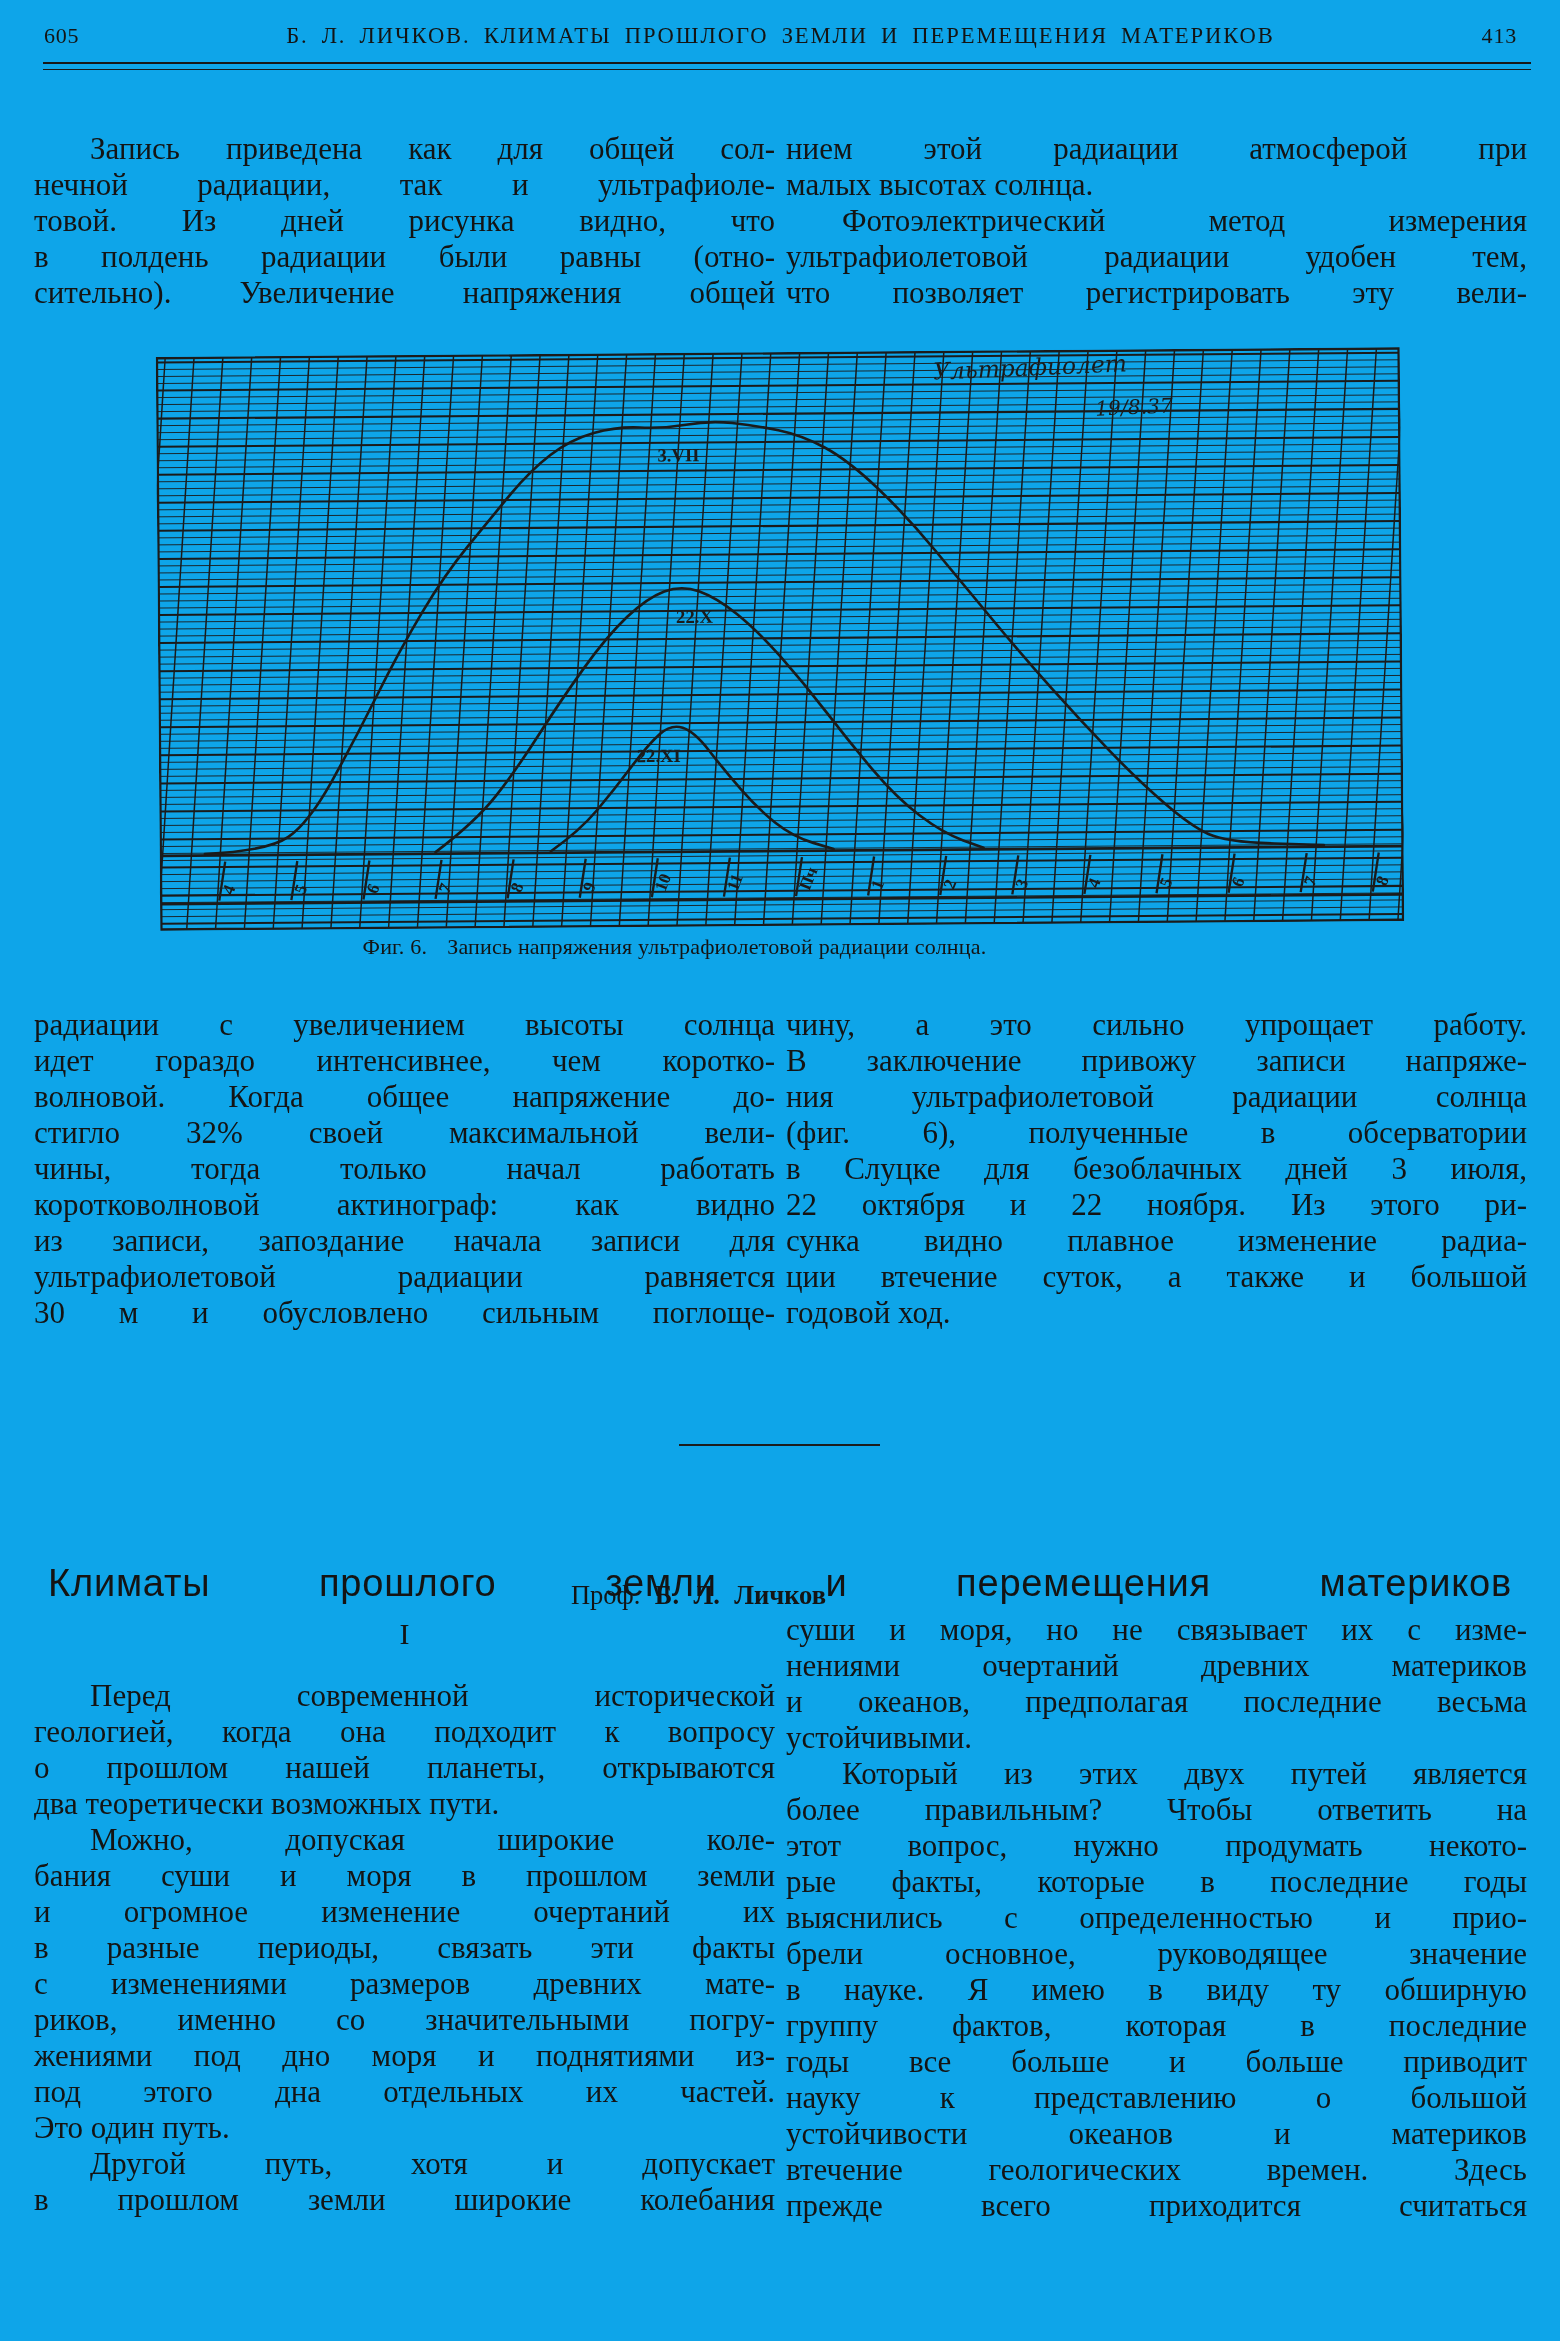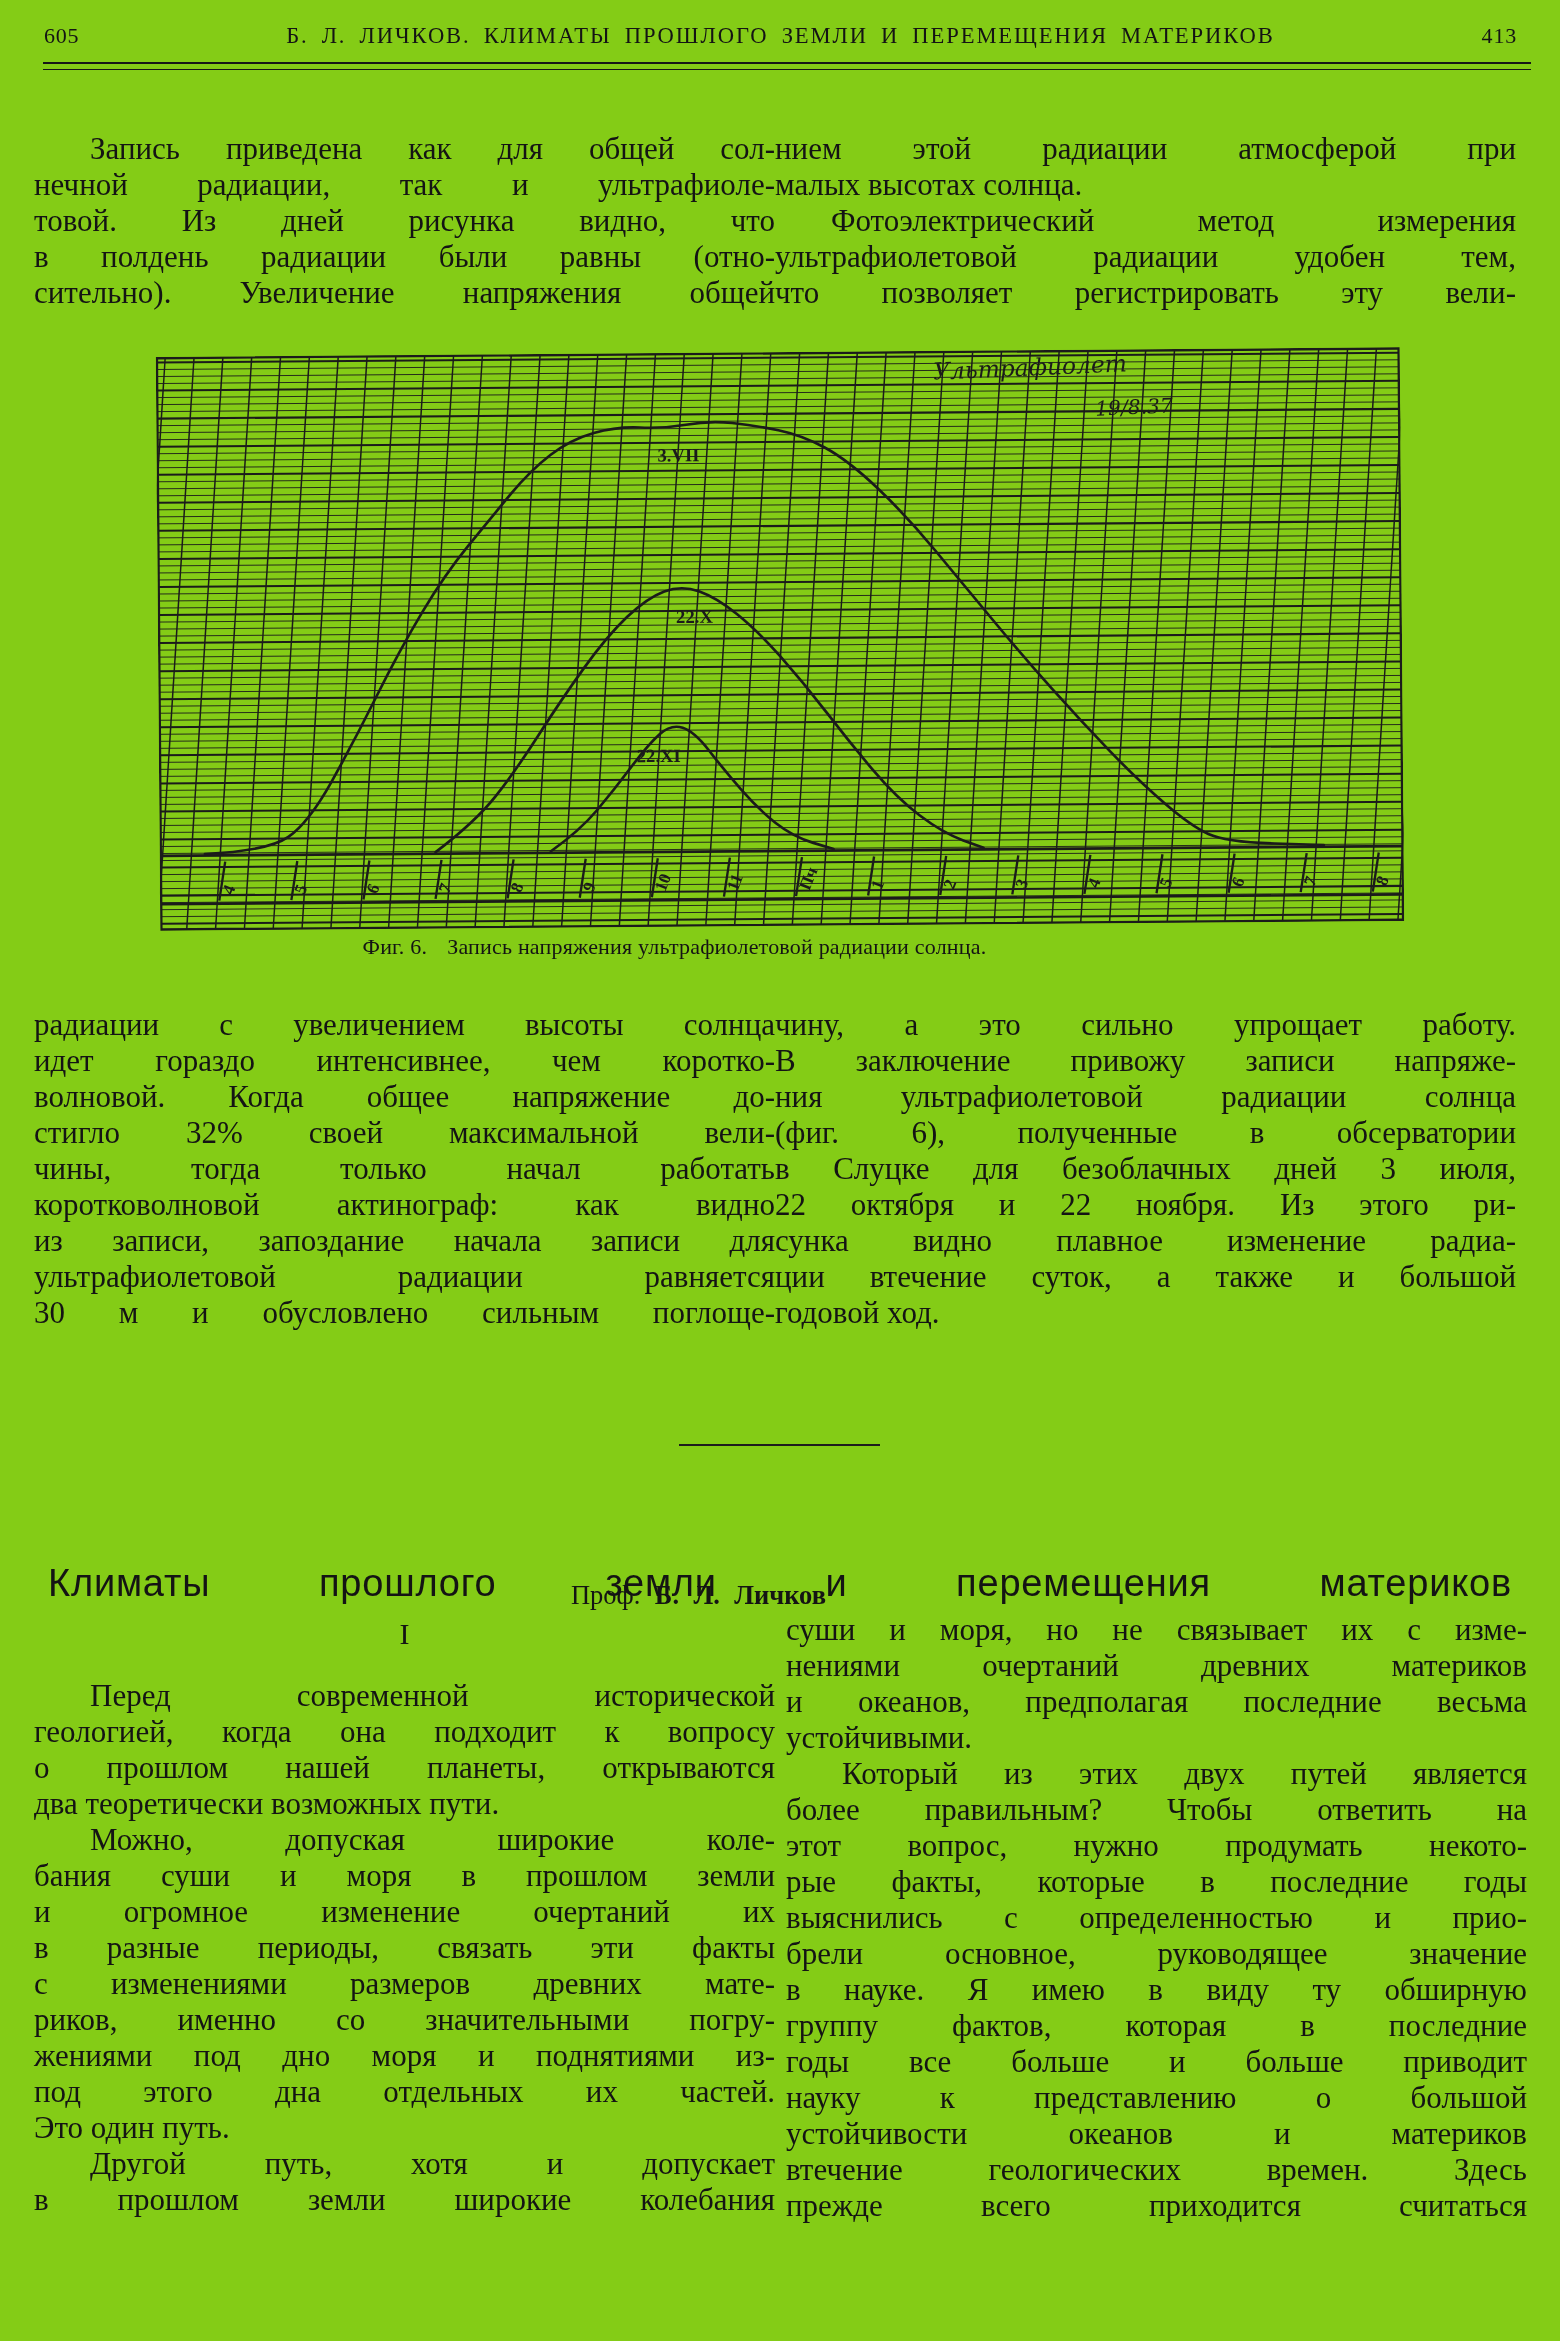--- a/index.html
+++ b/index.html
@@ -1,27 +1,27 @@
 <!DOCTYPE html>
 <html style="font-size:12.5px"><head>
 <meta charset="utf-8">
 <style>
   html,body{margin:0;padding:0}
   body{width:1561px;height:2342px;background:#e9e7e2}
-  .sheet{position:relative;width:1561px;height:2342px;background:#84cc16;overflow:hidden;
+  .sheet{position:relative;width:1561px;height:2342px;background:#0ea5e9;overflow:hidden;
          font-family:"Liberation Serif",serif;color:#141414}
   
   .hdr{position:absolute;top:23.4px;left:44px;right:44px;display:flex;justify-content:space-between;
        align-items:baseline;font-size:22px}
   .pgnum{font-size:22px;letter-spacing:0.8px}
   .runtitle{font-size:22.6px;letter-spacing:1.9px;word-spacing:5.5px;white-space:nowrap}
   .rule{position:absolute;top:62px;left:43px;width:1488px;height:4.7px;
         border-top:2.7px solid #171717;border-bottom:1.6px solid #171717}
   
-  .cols{position:absolute;left:34px;display:grid;grid-template-columns:741px 741px;}
+  .cols{position:absolute;left:34px;display:grid;grid-template-columns:741px 741px;column-gap:11px}
   .top{top:131px}
   .mid{top:1007px}
   .col{font-size:31px;line-height:36px}
   .tl{text-align:justify;text-align-last:justify}
   .tl.end{text-align:left;text-align-last:left}
   .tl.ind{text-indent:56px}
   
   .fig{position:absolute;top:352px;left:158px;width:1244px;height:574px;margin:0;
        transform:rotate(-0.45deg)}
   .fig svg{display:block}

